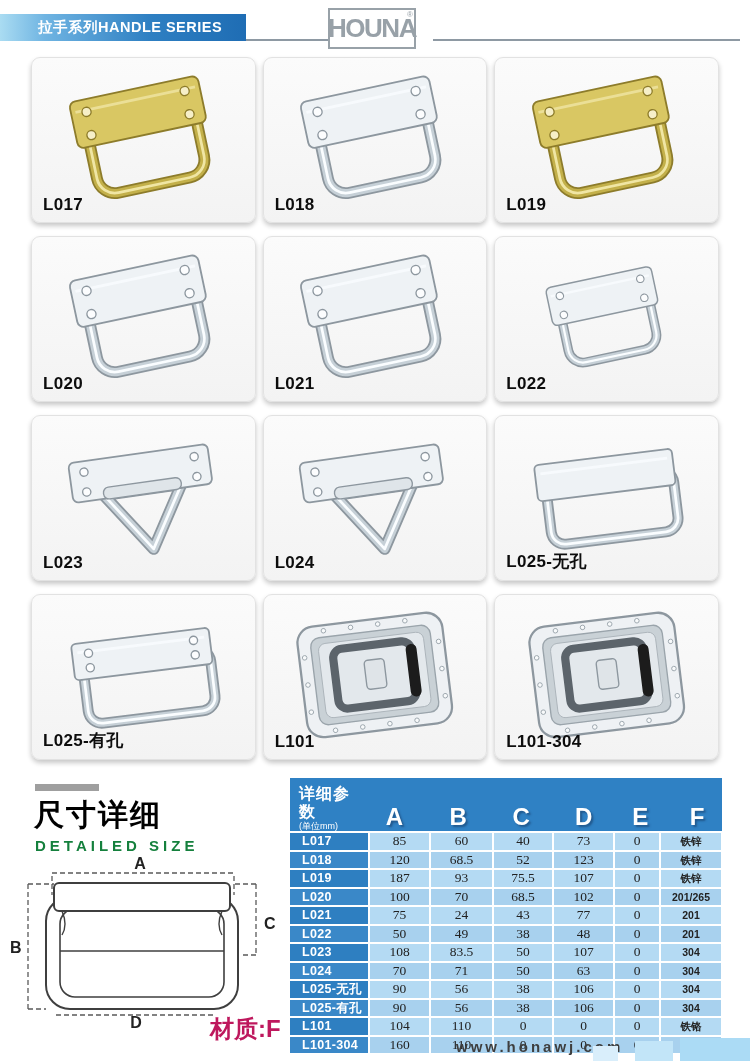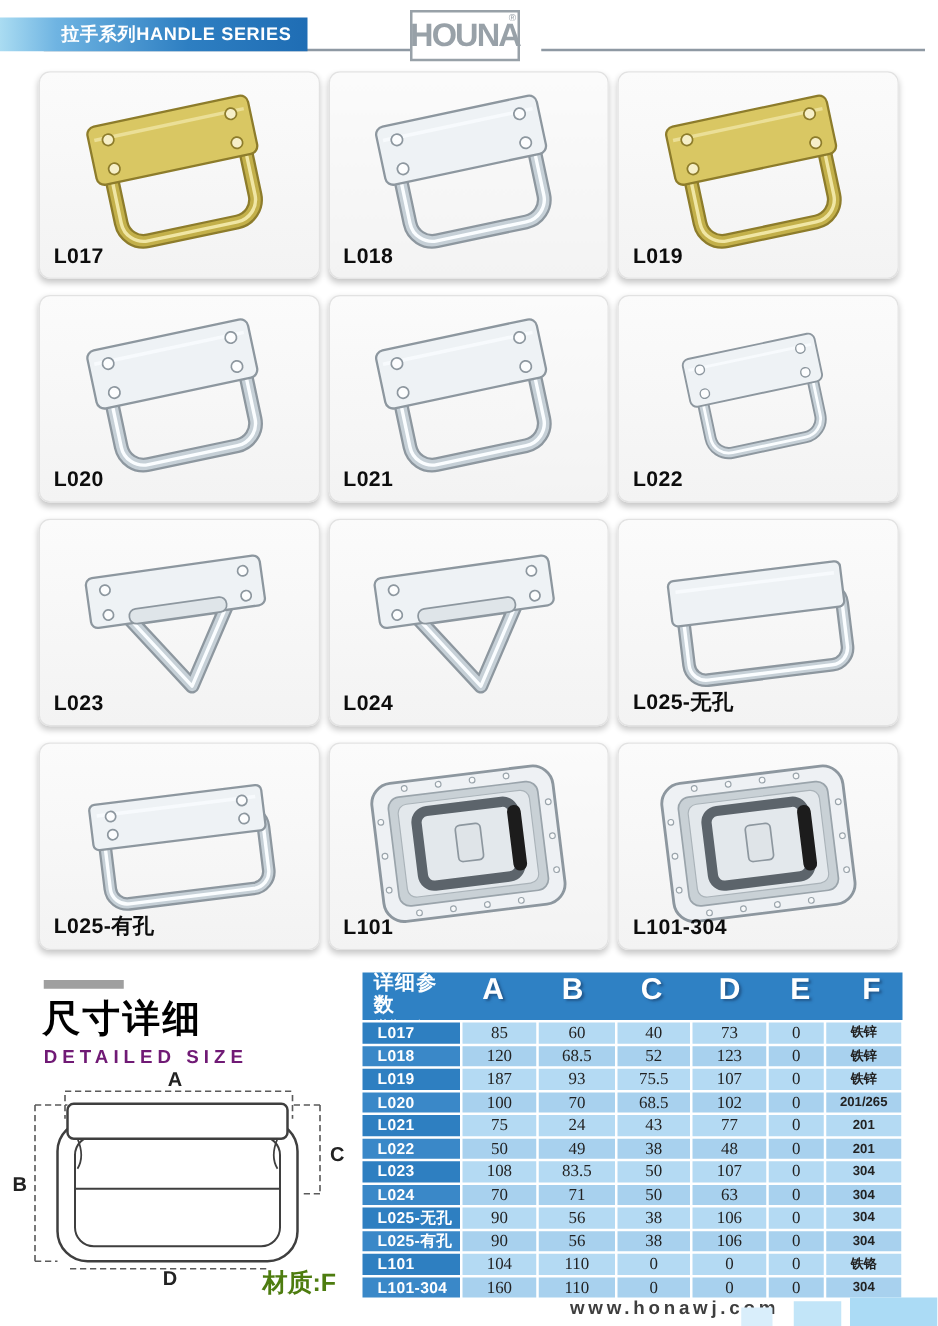--- a/index.html
+++ b/index.html
@@ -8,21 +8,21 @@
     font-family:"Liberation Sans",sans-serif;
   }
   
   .hdr{position:relative;height:57px}
   .rule{position:absolute;top:39px;height:2px;background:#8e99a3}
   .rule.l{left:35px;width:310px}
   .rule.r{left:433px;width:307px}
   .series-bar{
     position:absolute;left:0;top:14px;width:246px;height:27px;box-sizing:border-box;
     background:linear-gradient(90deg,#aadcf2 0px,#6fb4e2 45px,#2e7fc2 150px,#1f6db4 100%);
-    display:flex;align-items:center;padding-left:49px;
+    display:flex;align-items:center;padding-left:38px;
   }
   .series-bar span{color:#fff;font-size:14.5px;font-weight:600;letter-spacing:.5px;white-space:nowrap}
   .logo{
     position:absolute;left:328px;top:8px;width:88px;height:41px;box-sizing:border-box;
     border:2.5px solid #98a1a8;border-radius:0;background:#fff;
     display:flex;align-items:center;justify-content:center;
     color:#98a1a8;font-weight:800;font-size:26px;letter-spacing:-1.5px;
   }
   .logo .reg{position:absolute;top:0px;right:1px;font-size:8px;font-weight:400;letter-spacing:0}
   
@@ -33,26 +33,26 @@
     border:1px solid #e2e2e2;box-shadow:0 3px 5px rgba(0,0,0,.22);
   }
   .card .art{position:absolute;left:0;top:0;right:0;bottom:0;display:flex;align-items:center;justify-content:center}
   .card .art svg{width:86%;height:90%}
   .card .model{position:absolute;left:11px;bottom:7px;font-size:17px;font-weight:700;color:#0d0d0d;letter-spacing:.3px}
   
   .bottom{position:relative;height:296px;margin-top:13px}
   .leftcol{position:absolute;left:0;top:0;width:290px;height:100%}
   .accent{position:absolute;left:35px;top:11px;width:64px;height:7px;background:#9f9f9f}
   .sz-title{position:absolute;left:34px;top:22px;font-size:30px;font-weight:800;color:#000000;letter-spacing:2px}
-  .sz-sub{position:absolute;left:35px;top:64px;font-size:15px;color:#701a75;letter-spacing:4px;font-weight:600}
+  .sz-sub{position:absolute;left:35px;top:64px;font-size:15px;color:#15803d;letter-spacing:4px;font-weight:600}
   .diagram{position:absolute;left:4px;top:84px;width:280px;height:172px}
-  .material{position:absolute;left:210px;top:240px;font-size:20px;font-weight:800;color:#4d7c0f}
+  .material{position:absolute;left:210px;top:240px;font-size:24px;font-weight:800;color:#be185d}
   
   .rightcol{position:absolute;left:290px;top:5px;width:432px}
-  .st-head{display:flex;gap:14px;background:#2f81c4;height:38px;align-items:flex-start}
+  .st-head{display:flex;gap:14px;background:#2f81c4;height:53px;align-items:flex-end}
   .st-head>*:nth-child(1),.st-row>*:nth-child(1){width:78px}
   .st-head>*:nth-child(2),.st-row>*:nth-child(2){width:59px}
   .st-head>*:nth-child(3),.st-row>*:nth-child(3){width:61px}
   .st-head>*:nth-child(4),.st-row>*:nth-child(4){width:58px}
   .st-head>*:nth-child(5),.st-row>*:nth-child(5){width:59px}
   .st-head>*:nth-child(6),.st-row>*:nth-child(6){width:44px}
   .st-head>*:nth-child(7),.st-row>*:nth-child(7){width:60px}
   .st-title{box-sizing:border-box;padding-left:9px;color:#fff}
   .st-title .t1{font-size:16px;font-weight:700;letter-spacing:1px;line-height:18px}
   .st-title .t2{font-size:9px;line-height:10px}

